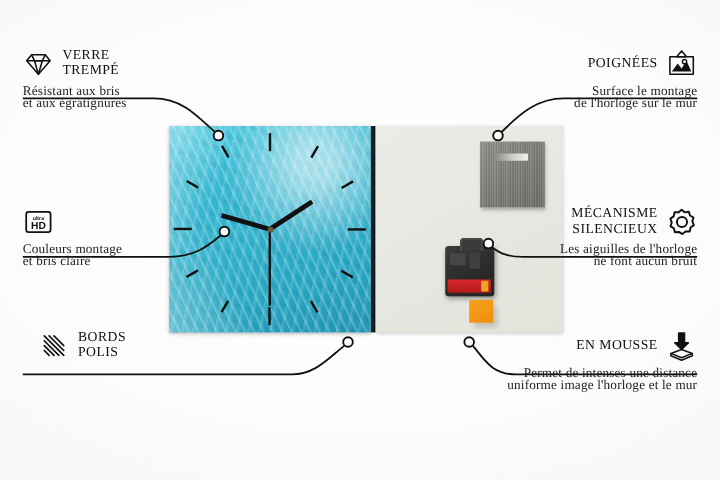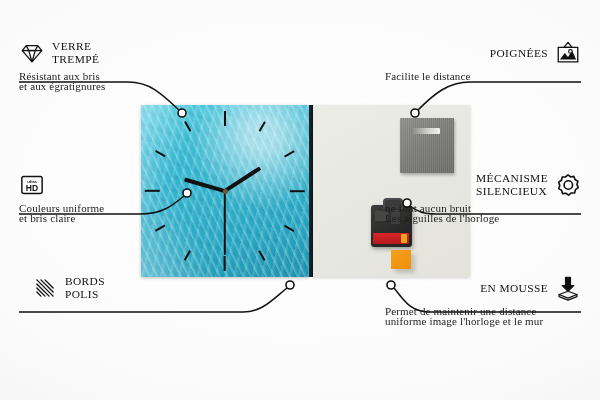--- a/index.html
+++ b/index.html
@@ -71,21 +71,21 @@
     background:linear-gradient(145deg,#f5a11c 0%,#ef8e0c 100%);
     box-shadow:4px 4px 4px rgba(0,0,0,.16);
   }
 
   
   #wires{position:absolute;inset:0;pointer-events:none;}
 
   
   .callout{position:absolute;width:196px;}
   .callout.left{text-align:left;}
-  .callout.right{text-align:left;}
+  .callout.right{text-align:right;}
   .cal-head{display:flex;align-items:center;gap:7px;}
   .callout.right .cal-head{flex-direction:row-reverse;}
   .cal-title{
     font-weight:normal;font-size:11.4px;line-height:12.6px;letter-spacing:.4px;
     color:#111;text-transform:uppercase;
   }
   .cal-desc{
     margin-top:5px;font-size:11px;line-height:10.4px;color:#1d1d1d;letter-spacing:.15px;
   }
   .cal-icon{width:26px;height:26px;flex:0 0 26px;display:block;}
@@ -179,21 +179,21 @@
 
   <div class="callout left" id="c-impression">
     <div class="cal-head">
       <svg class="cal-icon" viewBox="0 0 32 32">
         <rect x="3.5" y="5.5" width="25" height="21" rx="2.5" fill="none" stroke="#111" stroke-width="1.8"></rect>
         <text x="16" y="14" font-family="Liberation Sans, sans-serif" font-size="5.4" font-weight="bold" text-anchor="middle" fill="#111">ultra</text>
         <text x="16" y="23.5" font-family="Liberation Sans, sans-serif" font-size="10.5" font-weight="bold" text-anchor="middle" fill="#111">HD</text>
       </svg>
     </div>
     <div class="cal-desc">
-      <div>Couleurs uniforme</div>
+      <div>Couleurs montage</div>
       <div>et bris claire</div>
     </div>
   </div>
 
   <div class="callout left" id="c-bords">
     <div class="cal-head">
       <svg class="cal-icon" viewBox="0 0 32 32">
         <g stroke="#111" stroke-width="1.7" stroke-linecap="round">
           <path d="M6 6 L26 26"></path>
             <path d="M6 11 L21 26"></path>
@@ -218,57 +218,58 @@
           <rect x="4" y="9" width="24" height="18"></rect>
           <path d="M6 24 L12 16 L16 21 L21 13 L26 24 Z" fill="#111" stroke="none"></path>
           <circle cx="19" cy="14" r="2.2" fill="#fff" stroke="#111" stroke-width="1.4"></circle>
         </g>
       </svg>
       <div class="cal-title">
         <div>POIGNÉES</div>
       </div>
     </div>
     <div class="cal-desc">
-      <div>Facilite le distance</div>
+      <div>Surface le montage</div>
+      <div>de l'horloge sur le mur</div>
     </div>
   </div>
 
   <div class="callout right" id="c-mecanisme">
     <div class="cal-head">
       <svg class="cal-icon" viewBox="0 0 32 32">
         <g fill="none" stroke="#111" stroke-width="2" stroke-linejoin="round">
           <path d="M16 3.5 L19.2 6.1 L23.3 5.4 L24.6 9.3 L28.2 11.4 L27 15.3 L28.6 19.2 L25.2 21.6
                    L24.3 25.7 L20.1 25.8 L16.8 28.4 L13.3 26.2 L9.2 26.6 L8.1 22.6 L4.6 20.4
                    L5.9 16.5 L4.5 12.5 L7.9 10.2 L8.9 6.1 L13 6.1 Z"></path>
           <circle cx="16.4" cy="16" r="5.2"></circle>
         </g>
       </svg>
       <div class="cal-title">
         <div>MÉCANISME</div>
         <div>SILENCIEUX</div>
       </div>
     </div>
     <div class="cal-desc">
+      <div>Les aiguilles de l'horloge</div>
       <div>ne font aucun bruit</div>
-      <div>Les aiguilles de l'horloge</div>
     </div>
   </div>
 
   <div class="callout right" id="c-entretoise">
     <div class="cal-head">
       <svg class="cal-icon" viewBox="0 0 32 32">
         <g fill="none" stroke="#111" stroke-width="1.6" stroke-linejoin="round">
           <path d="M13 3 H19 V13 H23 L16 20 L9 13 H13 Z" fill="#111"></path>
           <path d="M16 20 L27 24 L16 28.5 L5 24 Z"></path>
           <path d="M5 24 V26.5 L16 31 L27 26.5 V24"></path>
         </g>
       </svg>
       <div class="cal-title">
         <div>EN MOUSSE</div>
       </div>
     </div>
     <div class="cal-desc">
-      <div>Permet de maintenir une distance</div>
+      <div>Permet de intenses une distance</div>
       <div>uniforme image l'horloge et le mur</div>
     </div>
   </div>
 
 </div>
 
 </body></html>

